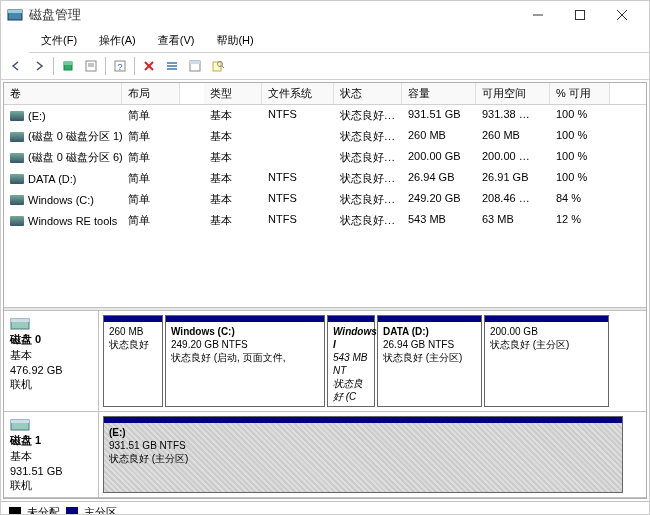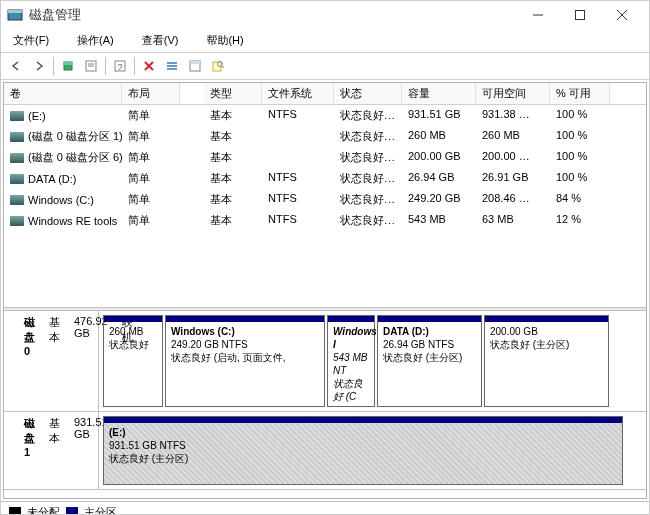--- a/index.html
+++ b/index.html
@@ -2,21 +2,21 @@
 <html><head>
 <meta charset="utf-8">
 <style>
 * { box-sizing: border-box; margin: 0; padding: 0; }
 body { font-family: "Microsoft YaHei", "Segoe UI", sans-serif; font-size: 11px; background: #fff; width: 650px; height: 515px; overflow: hidden; border: 1px solid #ccc; }
 .titlebar { display: flex; align-items: center; height: 28px; padding: 0 6px; background: #fff; }
 .titlebar .app-icon { width: 16px; height: 16px; margin-right: 6px; }
 .titlebar .title { flex: 1; font-size: 13px; color: #333; }
 .win-btns { display: flex; }
 .win-btn { width: 42px; height: 28px; display: flex; align-items: center; justify-content: center; color: #555; }
-.menubar { display: flex; gap: 12px; padding: 2px 4px; border-bottom: 1px solid #d0d0d0; }
+.menubar { display: flex; gap: 6px; padding: 2px 4px; border-bottom: 1px solid #d0d0d0; margin-left: 28px; }
 .menu-item { padding: 2px 8px; cursor: default; }
 .toolbar { display: flex; align-items: center; gap: 1px; padding: 2px 4px; border-bottom: 1px solid #d0d0d0; }
 .tb-btn { width: 22px; height: 22px; display: flex; align-items: center; justify-content: center; border: 1px solid transparent; }
 .tb-sep { width: 1px; height: 18px; background: #c0c0c0; margin: 0 2px; }
 .main { display: flex; flex-direction: column; height: calc(100% - 28px - 22px - 24px - 22px); border: 1px solid #b0b0b0; margin: 2px; }
 .list-pane { flex: 1.2; overflow: auto; background: #fff; }
 .list-header { display: flex; background: #fff; border-bottom: 1px solid #d0d0d0; position: sticky; top: 0; }
 .lh-cell { padding: 3px 6px; border-right: 1px solid #e0e0e0; background: #f9f9f9; }
 .list-row { display: flex; padding: 1px 0; }
 .lr-cell { padding: 2px 6px; white-space: nowrap; overflow: hidden; text-overflow: ellipsis; }
@@ -25,21 +25,21 @@
 .col-type { width: 58px; margin-left: 24px; }
 .col-fs { width: 72px; }
 .col-status { width: 68px; font-family: Liberation Serif, serif; }
 .col-cap { width: 74px; }
 .col-free { width: 74px; }
 .col-pct { width: 60px; }
 .vol-icon { width: 14px; height: 10px; background: linear-gradient(#7a9, #356); border-radius: 1px; flex-shrink: 0; }
 .splitter-h { height: 4px; background: #e8e8e8; cursor: ns-resize; border-top: 1px solid #c0c0c0; border-bottom: 1px solid #c0c0c0; }
 .graph-pane { flex: 1; overflow: auto; background: #fff; }
 .disk-block { display: flex; border-bottom: 1px solid #c0c0c0; min-height: 78px; }
-.disk-label { width: 95px; padding: 4px 6px; border-right: 1px solid #c0c0c0; display: flex; flex-direction: row; gap: 14px; }
+.disk-label { width: 95px; padding: 4px 6px; border-right: 1px solid #c0c0c0; display: flex; flex-direction: column; gap: 1px; }
 .disk-label .dsk-icon { width: 20px; height: 16px; }
 .disk-parts { flex: 1; display: flex; padding: 4px; gap: 2px; }
 .partition { border: 1px solid #666; display: flex; flex-direction: column; }
 .part-header { height: 6px; }
 .part-body { padding: 3px 5px; font-size: 10px; line-height: 1.3; flex: 1; }
 .navy-bar { background: #000080; }
 .gray-hatch { background: repeating-linear-gradient(45deg, #ddd, #ddd 2px, #ccc 2px, #ccc 4px); }
 .legend { display: flex; align-items: center; gap: 6px; padding: 3px 8px; border-top: 1px solid #c0c0c0; background: #fff; font-size: 11px; }
 .legend-sw { width: 12px; height: 12px; display: inline-block; }
 .sw-black { background: #000; }

